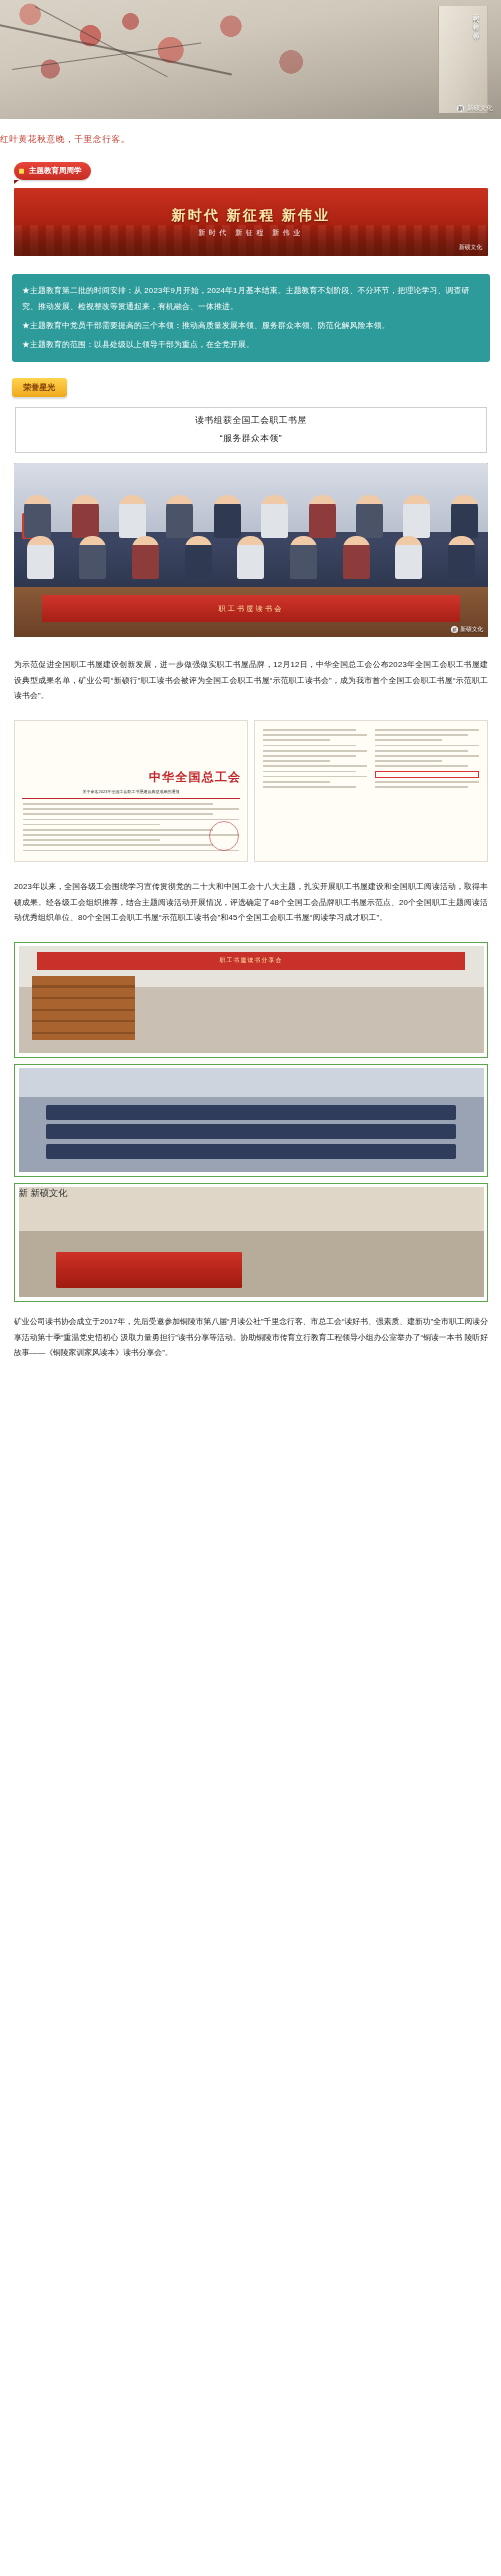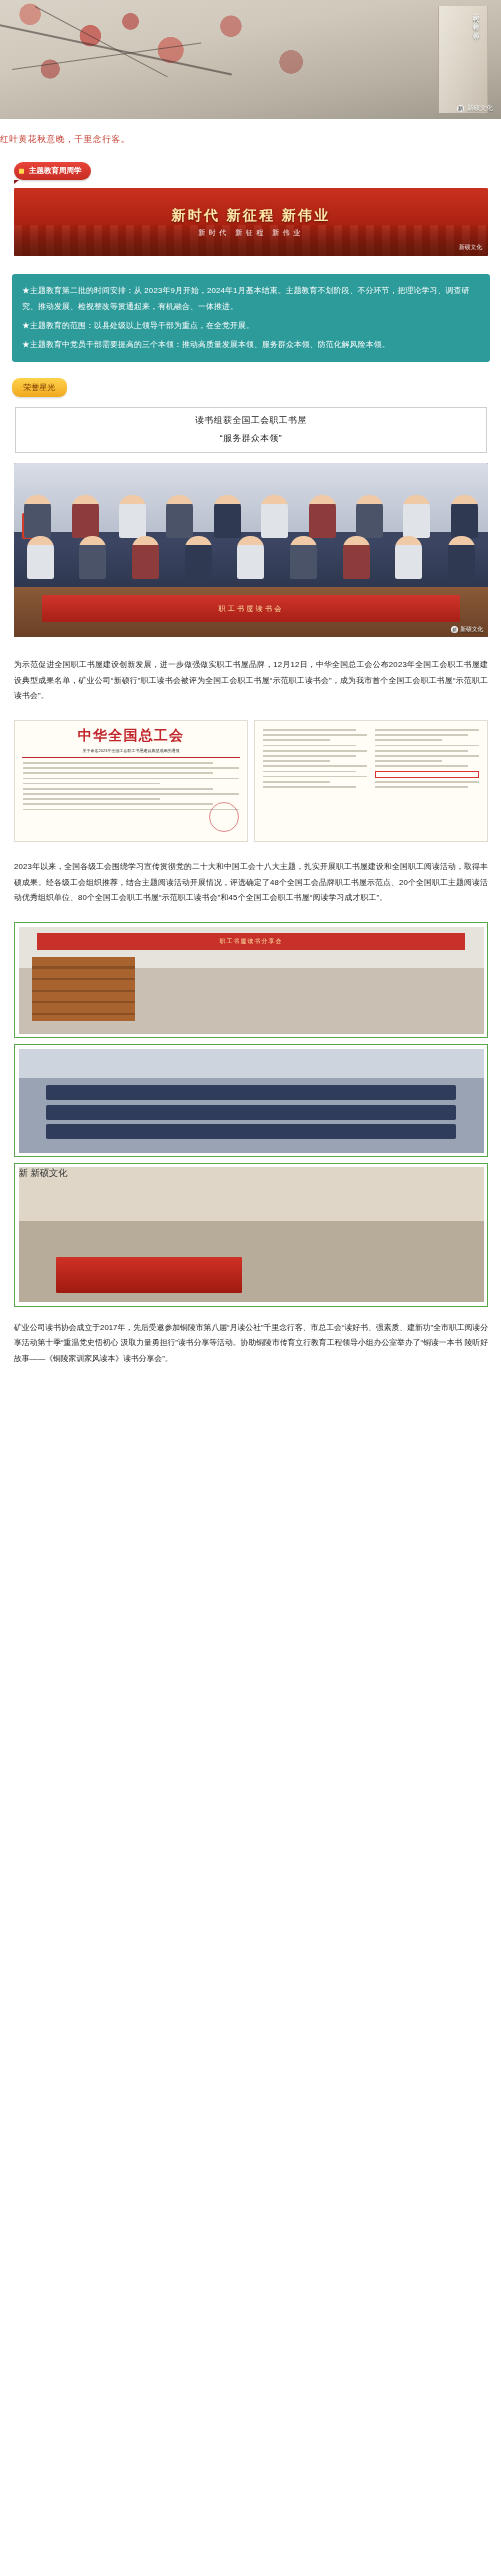--- a/index.html
+++ b/index.html
@@ -148,23 +148,23 @@
   }
   .teal-block p { margin: 0 0 3.5px; }
   .teal-block p:last-child { margin-bottom: 0; }
 
   
   .pill-wrap { padding: 2.3px 11.6px 8px; }
   .pill {
     display:inline-block;
     background: linear-gradient(180deg,#ffd34d,#f0a81e);
     color:#7a3a00;
-    font-size:8px; font-weight:normal;
+    font-size:8px; font-weight:bold;
     padding: 4px 11.6px;
-    border-radius: 8px;
+    border-radius: 3px;
     box-shadow: 0 1.2px 1.7px rgba(0,0,0,.15);
   }
 
   
   .boxed-title {
     margin: 2.3px 15px 8px;
     border: 0.6px solid #cfcfcf;
     padding: 7px 8px;
     text-align:center;
   }
@@ -220,21 +220,21 @@
   
   .docpair {
     display:flex; gap: 5.8px; padding: 5.8px 14px 8px;
   }
   .doc {
     flex: 1; background:#fffdf6; border:0.6px solid #e2ddd0;
     min-height: 122px; padding: 5.8px;
     position:relative; overflow:hidden;
   }
   .doc .dhead {
-    text-align:center; color:#c0262b; font-size:14px; font-weight:bold; letter-spacing:1.2px;
+    text-align:right; color:#c0262b; font-size:12px; font-weight:bold; letter-spacing:1.2px;margin-top:42px;
   }
   .doc .dsub { text-align:center; color:#333; font-size:4px; margin-top:3.5px; }
   .doc .rule { height:0.6px; background:#c0262b; margin:3.5px 1.2px 4.6px; }
   .doc .lines { }
   .doc .ln { height:1.7px; background:#cfcabb; margin:3.5px 2.3px; border-radius:0.6px; }
   .doc .ln.s { width:62%; }
   .doc .ln.m { width:86%; }
   .doc .stamp {
     position:absolute; right:8px; bottom:9.3px; width:30px; height:30px;
     border:1.2px solid #c0262b; border-radius:50%; opacity:.55;
@@ -258,21 +258,21 @@
     position:absolute; left:3%; top:30px; width:22%; height:64px;
     background: repeating-linear-gradient(180deg,#a8632f 0 9.3px,#8a4f23 9.3px 11.6px);
   }
   .evt2 {
     height: 104px;
     background: linear-gradient(180deg,#cdd4de 0 28%, #9aa3b3 28% 100%);
   }
   .evt2 .rows { position:absolute; left:0; right:0; top:32px; }
   .evt2 .brow { height:15px; margin:4.6px 6%; background:#2f3c5c; border-radius:1.7px; }
   .evt3 {
-    height: 135px;
+    height: 110px;
     background: linear-gradient(180deg,#dfd6c8 0 40%, #b7ab99 40% 100%);
   }
   .evt3 .flagred {
     position:absolute; left:8%; bottom:9.3px; width:40%; height:36px;
     background: linear-gradient(180deg,#cf3125,#a01a10);
     border-radius:1.2px;
   }
   .evt-wrap { padding: 5.8px 14px; display:flex; flex-direction:column; gap:5.8px; }
 
   .green-border { border: 1.7px solid #5aa64b; padding: 3.5px; }
@@ -311,22 +311,22 @@
         <div class="wall"></div>
         <div class="b-main">新时代 新征程 新伟业</div>
         <div class="b-sub">新时代 新征程 新伟业</div>
         <div class="b-tag">新硕文化</div>
       </div>
     </div>
   </div>
 
   <div class="teal-block">
     <p>★主题教育第二批的时间安排：从 2023年9月开始，2024年1月基本结束。主题教育不划阶段、不分环节，把理论学习、调查研究、推动发展、检视整改等贯通起来，有机融合、一体推进。</p>
+    <p>★主题教育中党员干部需要提高的三个本领：推动高质量发展本领、服务群众本领、防范化解风险本领。</p>
     <p>★主题教育的范围：以县处级以上领导干部为重点，在全党开展。</p>
-    <p>★主题教育中党员干部需要提高的三个本领：推动高质量发展本领、服务群众本领、防范化解风险本领。</p>
   </div>
 
   <div class="pill-wrap">
     <span class="pill">荣誉星光</span>
   </div>
 
   <div class="boxed-title">
     <div class="l1">读书组获全国工会职工书屋</div>
     <div class="l2">“服务群众本领”</div>
   </div>

